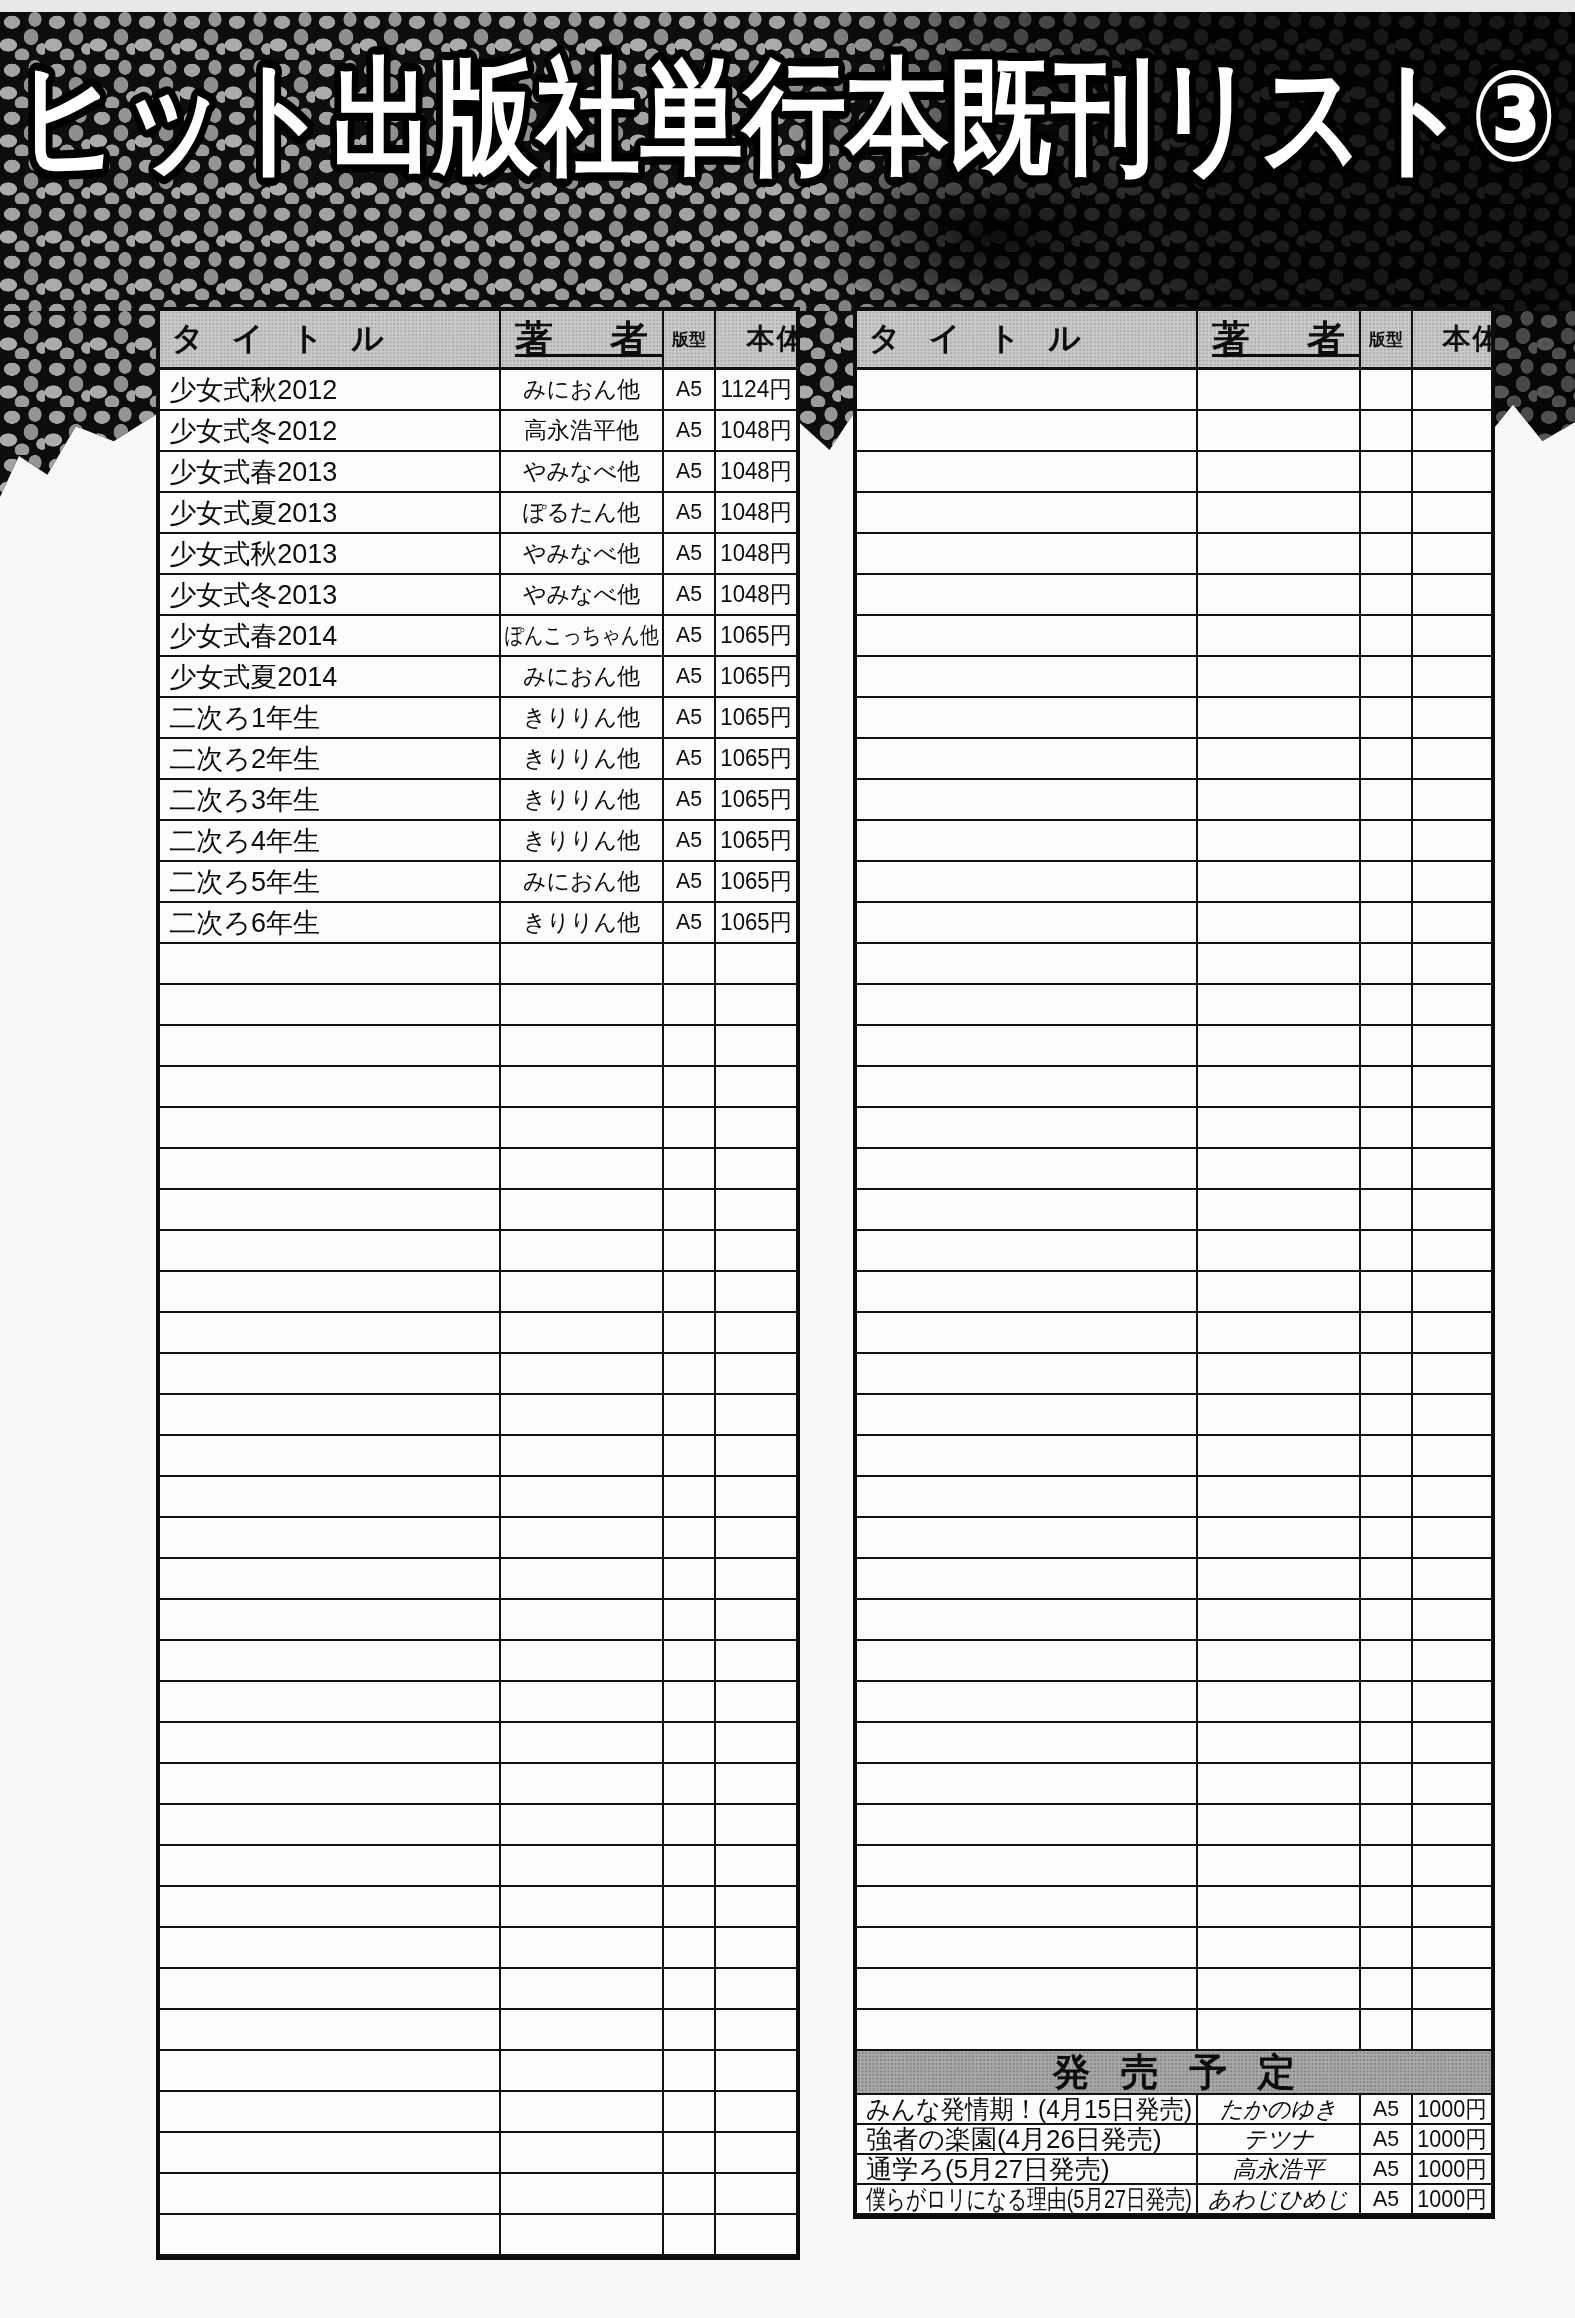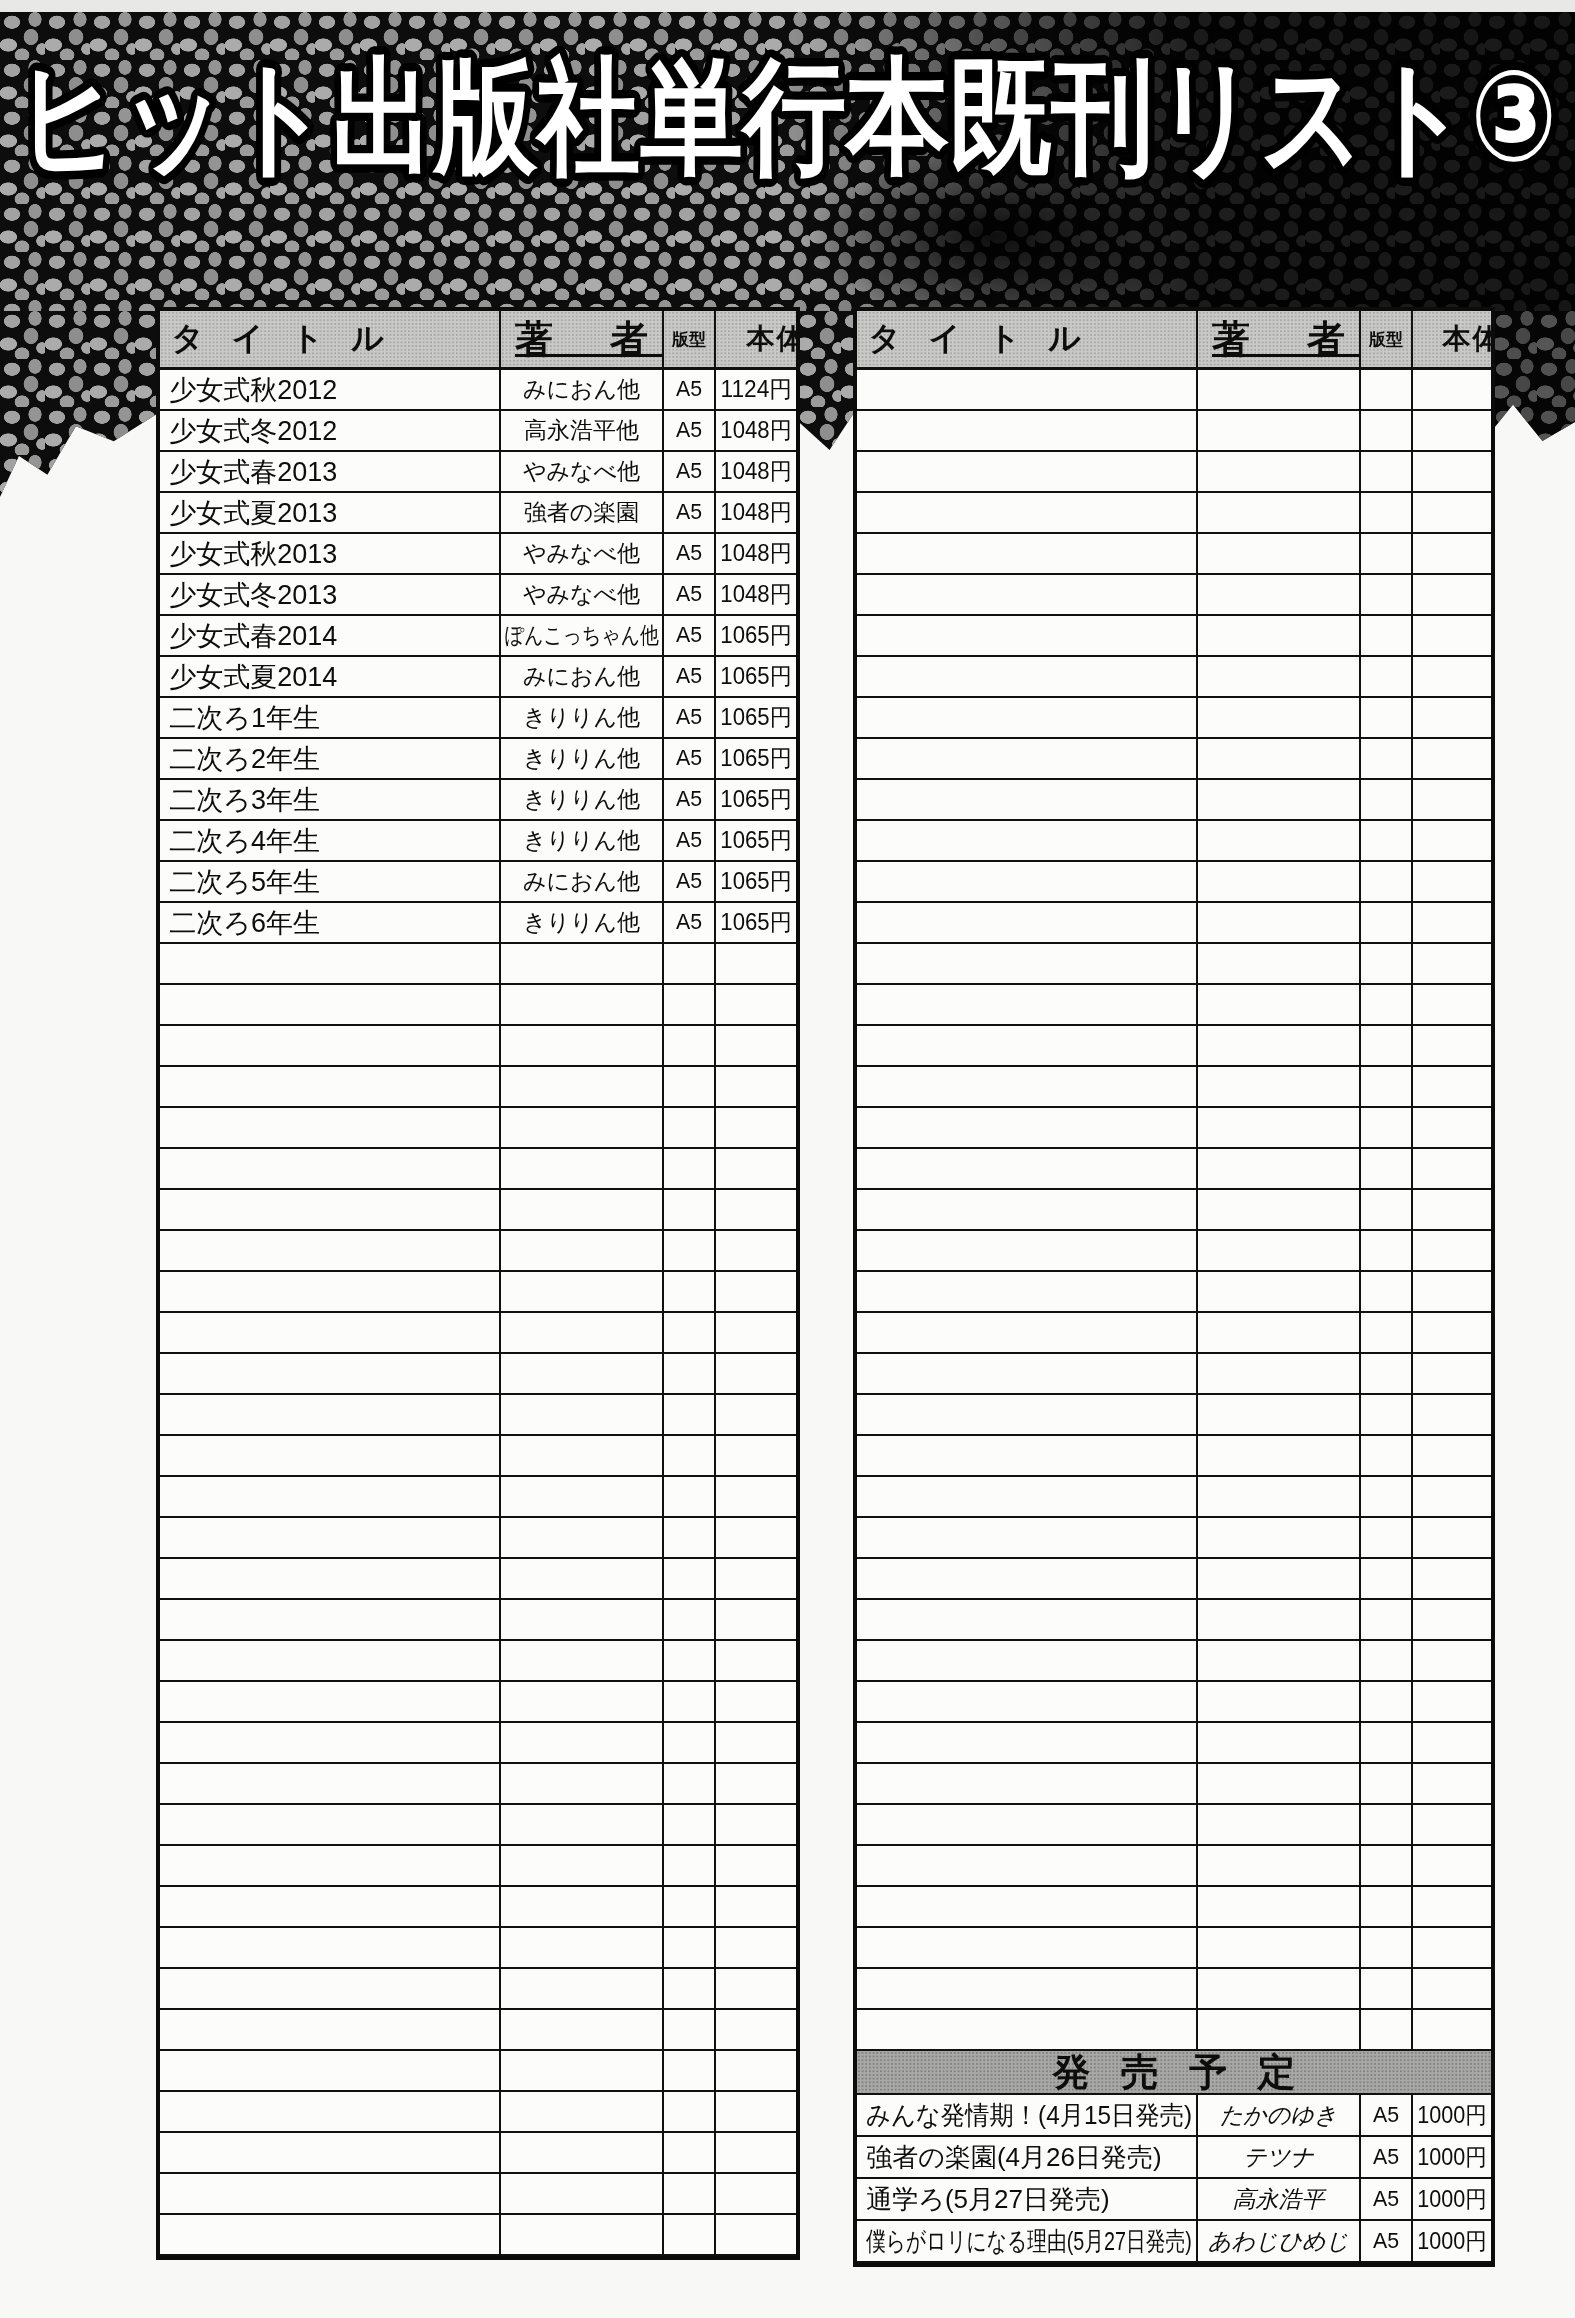--- a/index.html
+++ b/index.html
@@ -72,21 +72,21 @@
   .fit{display:inline-block;white-space:nowrap;}
   
   .band-row{
     height:44px;display:flex;align-items:center;justify-content:center;
     border-bottom:2.8px solid #111;box-sizing:border-box;
     background-color:#a8a8a6;
     background-image:radial-gradient(circle, rgba(0,0,0,.22) 0.9px, transparent 1.3px);
     background-size:3.7px 3.7px;
     font-size:38px;font-weight:700;letter-spacing:.8em;padding-left:.8em;
   }
-  .release-row{height:42px;text-align:right;}
+  .release-row{height:30px;text-align:right;}
   .release-row .c-title{font-size:26px;}
   .release-row .c-author{font-size:23px;font-style:italic;}
   
   .footer-note{
     position:absolute;left:0;top:2252px;width:1576px;
     text-align:center;font-size:31px;font-weight:700;letter-spacing:0;
   }
   .bottom-bar{position:absolute;left:13px;top:2309px;width:638px;height:10.2px;background:#0a0a0a;}
 </style>
 </head>
@@ -151,21 +151,21 @@
           </div>
     <div class="cell c-price">
             <span class="fit" style="transform: scaleX(0.962963); transform-origin: center center;">1048円</span>
           </div>
   </div>
         <div class="row">
     <div class="cell c-title">
             <span class="fit">少女式夏2013</span>
           </div>
     <div class="cell c-author">
-            <span class="fit">強者の楽園</span>
+            <span class="fit">ぽるたん他</span>
           </div>
     <div class="cell c-format">
             <span class="fit">A5</span>
           </div>
     <div class="cell c-price">
             <span class="fit" style="transform: scaleX(0.962963); transform-origin: center center;">1048円</span>
           </div>
   </div>
         <div class="row">
     <div class="cell c-title">

